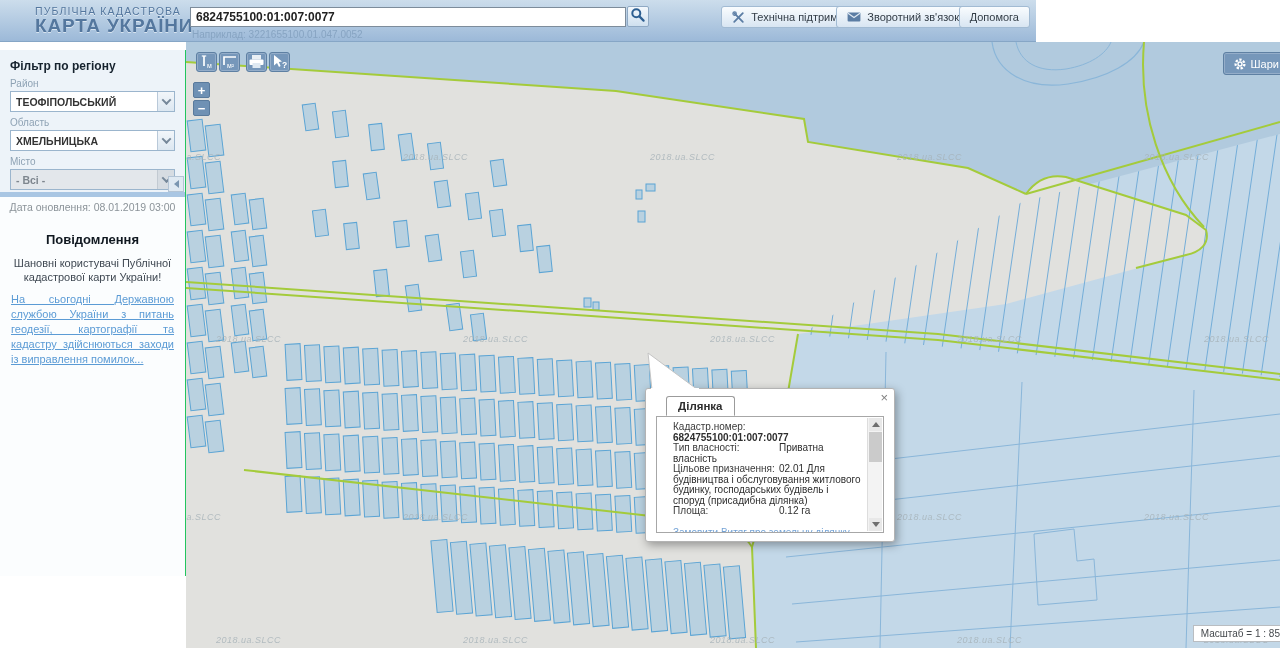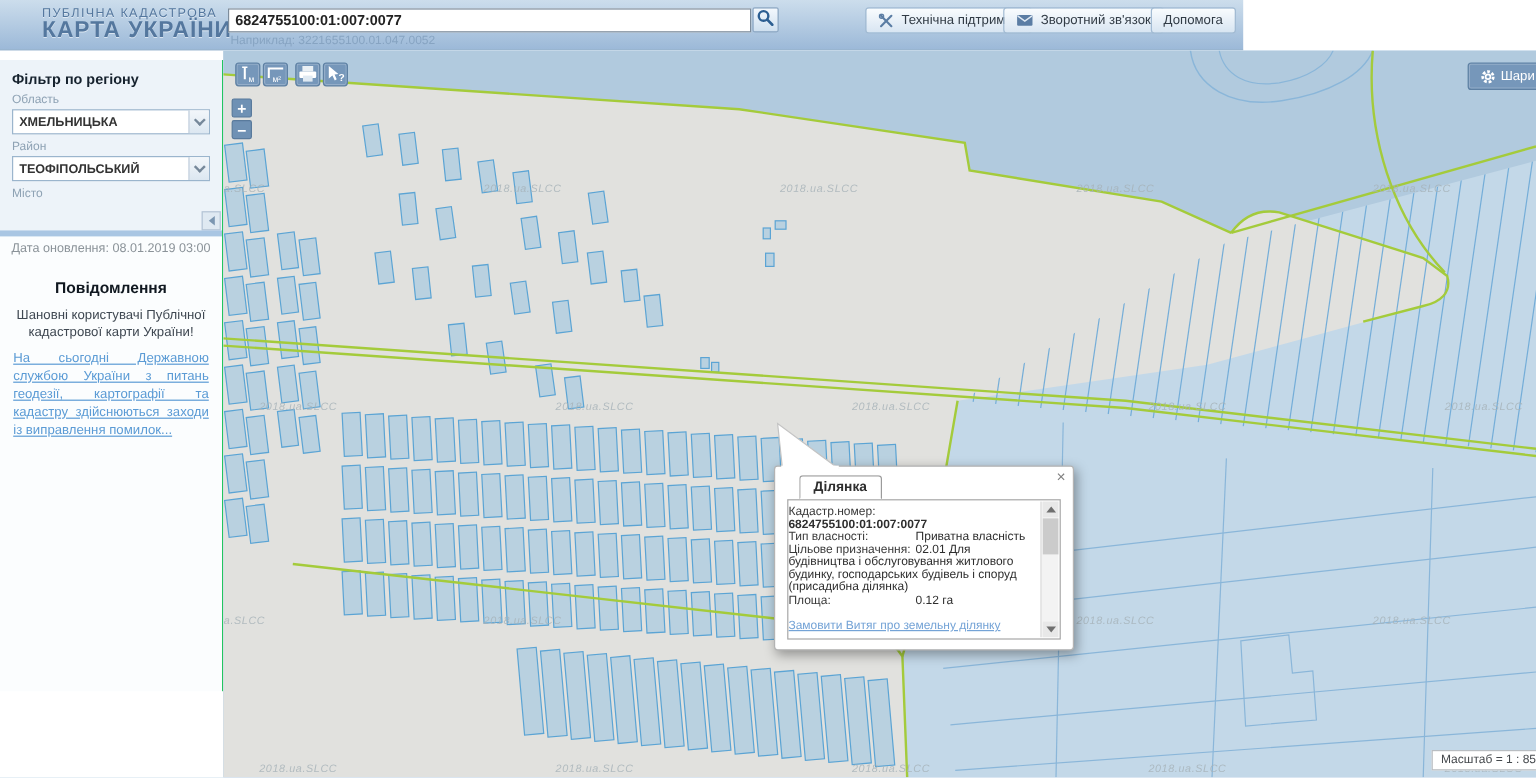--- a/index.html
+++ b/index.html
@@ -67,21 +67,21 @@
     font-size:10px;color:#45494d;padding:2px 7px;white-space:nowrap;z-index:4}
 
   
   .popup{position:absolute;left:459px;top:346px;width:248px;height:152px;background:#fff;
     border:1px solid #b3b3b3;border-radius:3px;box-shadow:2px 3px 10px rgba(0,0,0,.35);z-index:6}
   .tail{position:absolute;left:0;top:-37px;width:70px;height:38px;overflow:visible}
   .popup-close{position:absolute;right:6px;top:2px;font-size:13px;color:#808080;cursor:pointer;line-height:13px}
   .ptab{position:absolute;left:20px;top:7px;background:#fff;border:1px solid #9b9b9b;border-bottom-color:#fff;
     border-radius:3px 3px 0 0;font-size:11.5px;font-weight:bold;color:#2e2e2e;padding:3px 11px;z-index:2;cursor:pointer}
   .pcontent{position:absolute;left:10px;right:10px;top:27px;bottom:8px;border:1px solid #a7a7a7;
-    background:#fff;padding:5px 21px 4px 0;font-size:10px;line-height:10.5px;color:#2e2e2e;
+    background:#fff;padding:5px 21px 4px 16px;font-size:10px;line-height:10.5px;color:#2e2e2e;
     box-sizing:border-box;overflow:hidden}
   .plbl{display:inline-block;width:106px;vertical-align:top;color:#3a3a3a}
   .pval.b{font-weight:bold}
   .plink{display:block;margin-top:11px;color:#74a3d6;text-decoration:underline;cursor:pointer;font-size:10px}
   .pscroll{position:absolute;right:1px;top:1px;bottom:1px;width:15px;background:#f3f3f3;border-left:1px solid #ddd;box-sizing:border-box}
   .sarr{position:absolute;left:1px;width:13px;height:13px;background:#e8e8e8;display:flex;align-items:center;justify-content:center;cursor:pointer}
   .sarr.up{top:0}.sarr.dn{bottom:0}
   .sarr.up i{width:0;height:0;border-left:4px solid transparent;border-right:4px solid transparent;border-bottom:5px solid #6f6f6f}
   .sarr.dn i{width:0;height:0;border-left:4px solid transparent;border-right:4px solid transparent;border-top:5px solid #6f6f6f}
   .sthumb{position:absolute;left:1px;top:14px;width:13px;height:30px;background:#cbcbcb;cursor:pointer}
@@ -123,41 +123,47 @@
     <div class="hbtn" id="btn-help">
       <span>Допомога</span>
     </div>
   </div>
 
   <div class="sidebar">
     <div class="filter">
       <div class="ftitle">Фільтр по регіону</div>
 
         <div class="ffield">
+          <div class="flabel">Район</div>
+          <div class="fselect">
+            <span class="fval">ТЕОФІПОЛЬСЬКИЙ</span>
+            <span class="arrowbox">
+              <i class="chev"></i>
+            </span>
+          </div>
+        </div>
+
+        <div class="ffield">
           <div class="flabel">Область</div>
           <div class="fselect">
             <span class="fval">ХМЕЛЬНИЦЬКА</span>
             <span class="arrowbox">
               <i class="chev"></i>
             </span>
           </div>
         </div>
 
         <div class="ffield">
-          <div class="flabel">Район</div>
-          <div class="fselect">
-            <span class="fval">ТЕОФІПОЛЬСЬКИЙ</span>
+          <div class="flabel">Місто</div>
+          <div class="fselect disabled">
+            <span class="fval">- Всі -</span>
             <span class="arrowbox">
               <i class="chev"></i>
             </span>
           </div>
-        </div>
-
-        <div class="ffield">
-          <div class="flabel">Місто</div>
         </div>
 
     </div>
     <div class="collapse-btn">
         <i></i>
       </div>
     <div class="bluebar"></div>
     <div class="updated">Дата оновлення: 08.01.2019 03:00</div>
     <div class="msg">
       <div class="msg-title">Повідомлення</div>

